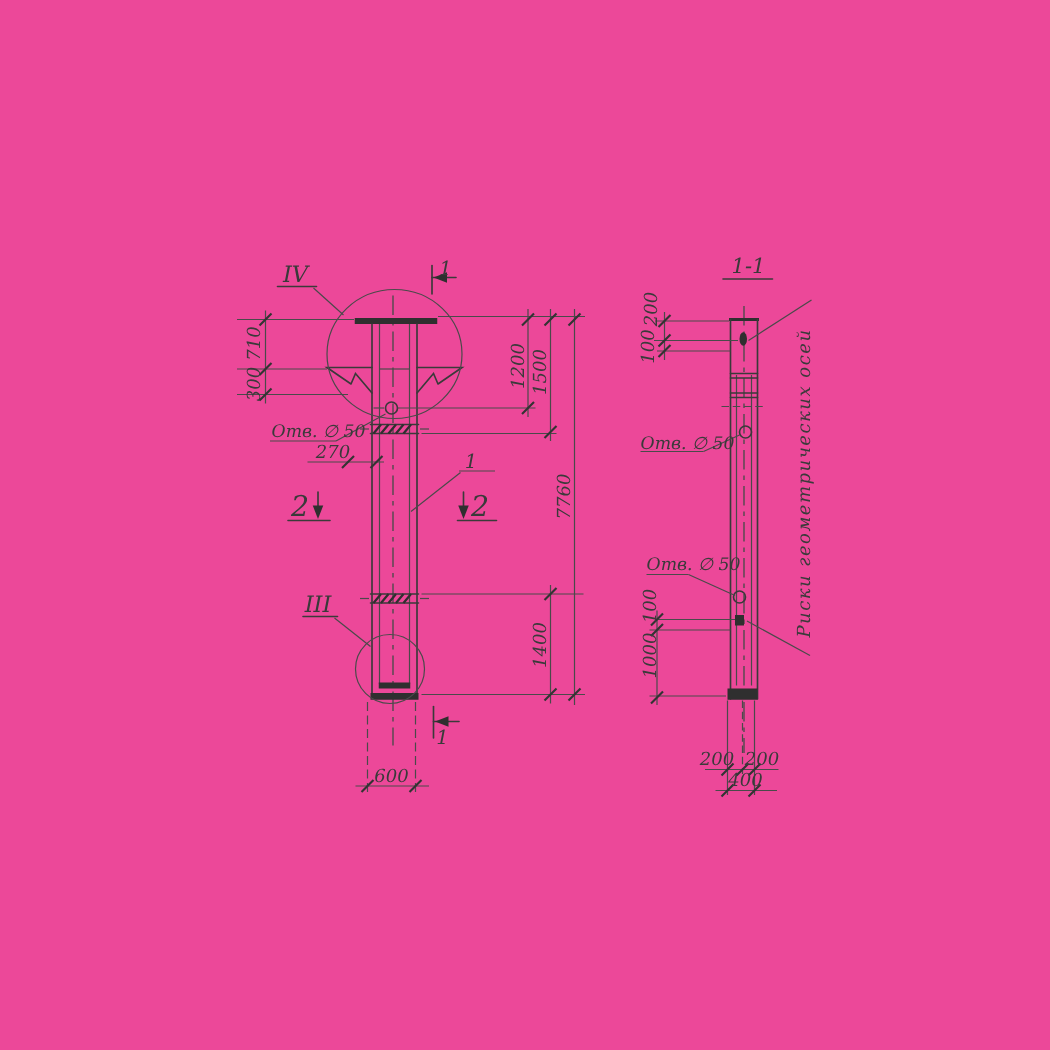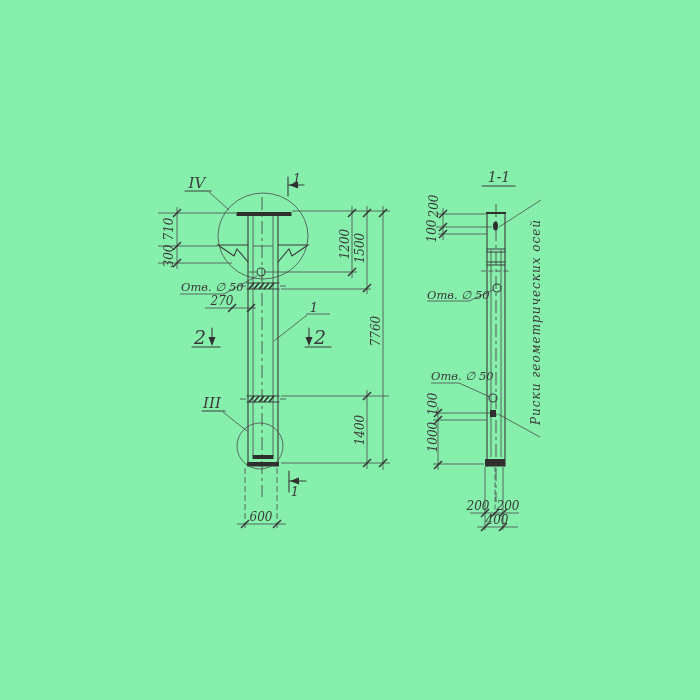--- a/index.html
+++ b/index.html
@@ -1,16 +1,16 @@
 <!DOCTYPE html>
 <html><head>
 <meta charset="utf-8">
 <style>
   html,body{margin:0;padding:0;background:#fff;}
-  .sheet{position:relative;width:700px;height:700px;background:#86efac;overflow:hidden;}
+  .sheet{position:relative;width:700px;height:700px;background:#ec4899;overflow:hidden;}
   svg{position:absolute;left:0;top:0;}
   .ln{stroke:#3a3a3a;stroke-width:1.1;fill:none;stroke-linecap:round;}
   .thin{stroke:#4a4a4a;stroke-width:0.8;fill:none;}
   .thick{stroke:#2f2f2f;stroke-width:2;fill:none;}
   .fillshape{fill:#2f2f2f;stroke:none;}
   .cl{stroke:#4a4a4a;stroke-width:0.9;stroke-dasharray:13 4 3 4;fill:none;}
   .dashext{stroke:#4a4a4a;stroke-width:0.8;stroke-dasharray:6 3;fill:none;}
   .dash5{stroke:#4a4a4a;stroke-width:0.8;stroke-dasharray:5 2.5;fill:none;}
   .tick{stroke:#333;stroke-width:1.4;}
   .hatch{stroke:#2f2f2f;stroke-width:1.5;fill:none;}

